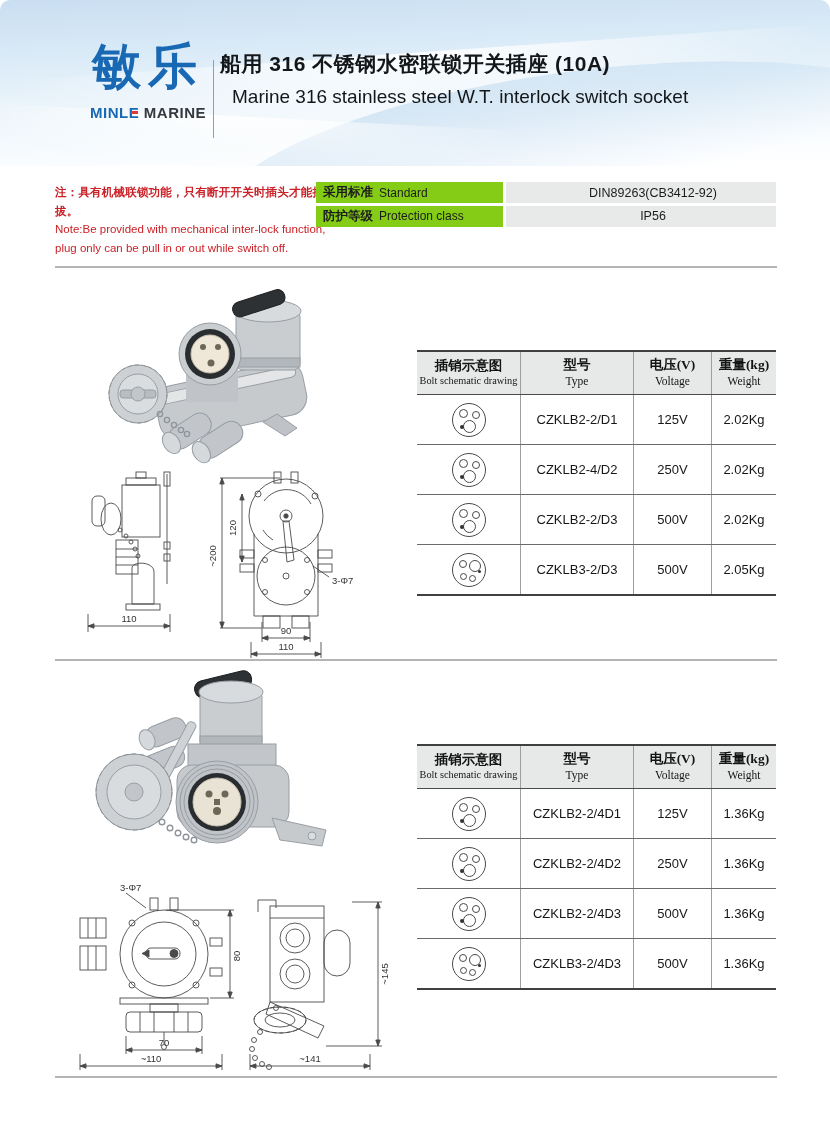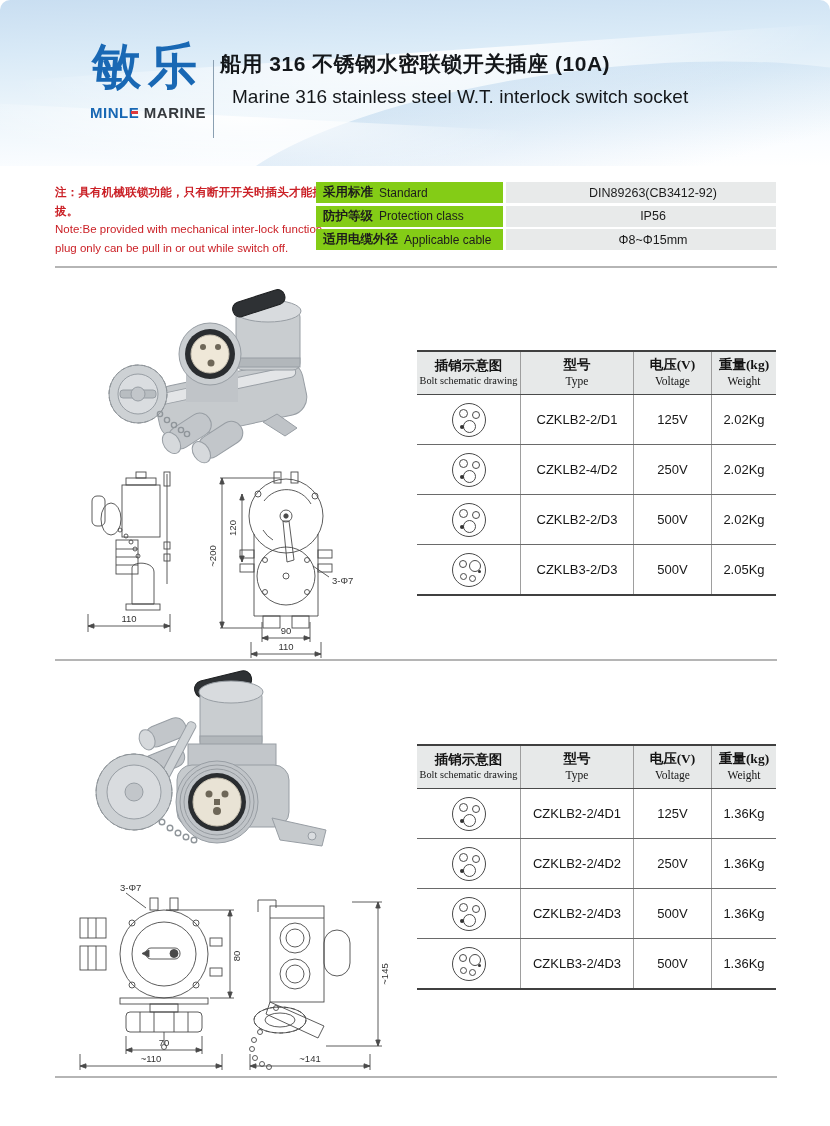--- a/index.html
+++ b/index.html
@@ -106,27 +106,20 @@
         <span class="en">Standard</span>
       </div>
       <div class="spec-value">DIN89263(CB3412-92)</div>
     </div>
     <div class="spec-row">
       <div class="spec-label">
         <span class="cn">防护等级</span>
         <span class="en">Protection class</span>
       </div>
       <div class="spec-value">IP56</div>
-    </div>
-    <div class="spec-row">
-      <div class="spec-label">
-        <span class="cn">适用电缆外径</span>
-        <span class="en">Applicable cable</span>
-      </div>
-      <div class="spec-value">Φ8~Φ15mm</div>
     </div>
   </div>
 
   <div class="hr" style="top:266px"></div>
 
   <svg class="fig" style="left:98px;top:282px" width="238" height="188" viewBox="0 0 238 188">
     <g stroke="#989ea4" stroke-width="1">
       <rect x="58" y="92" width="150" height="54" rx="18" fill="#c6cacd" transform="rotate(-12 130 118)"></rect>
       <rect x="64" y="98" width="138" height="11" rx="5" fill="#e3e5e7" transform="rotate(-12 130 118)"></rect>
       <path d="M165,140 l22,14 l12,-8 l-20,-14 z" fill="#bfc3c7"></path>

